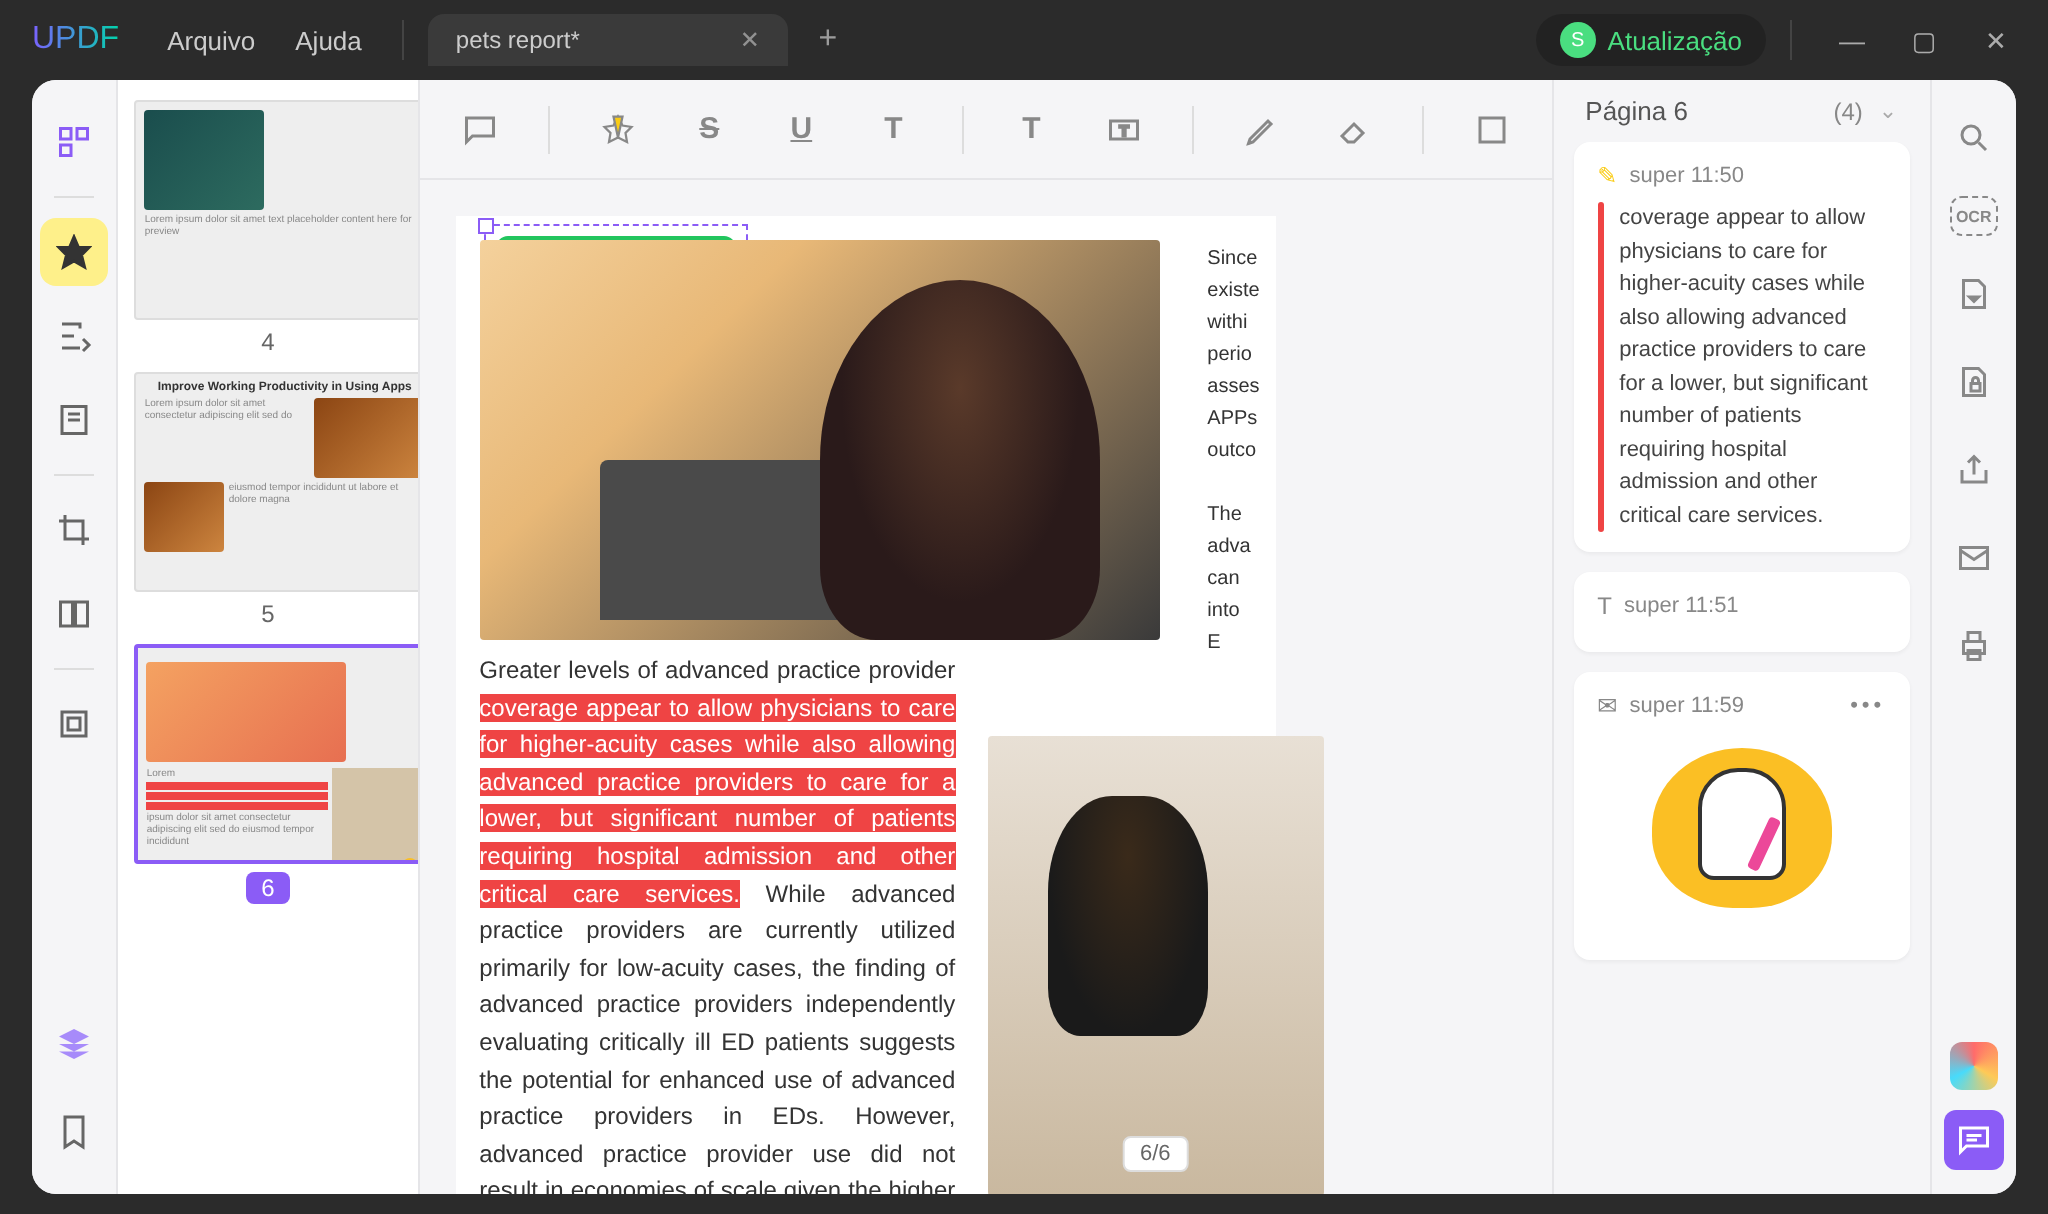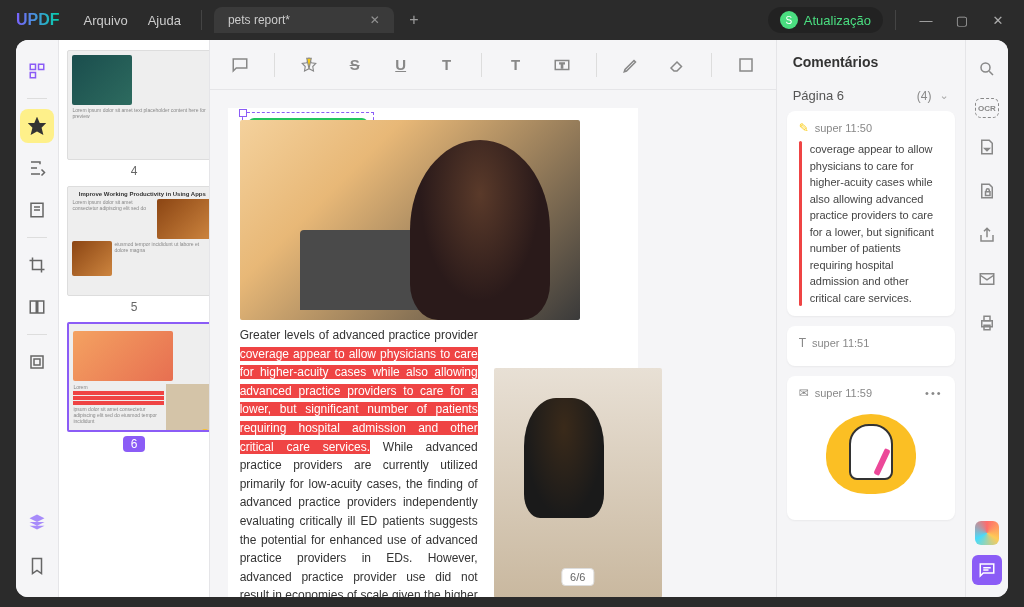--- a/index.html
+++ b/index.html
@@ -1,18 +1,18 @@
 <!DOCTYPE html>
 <html><head>
 <meta charset="utf-8">
 <style>
 *{margin:0;padding:0;box-sizing:border-box;font-family:-apple-system,BlinkMacSystemFont,"Segoe UI",sans-serif}
 body{background:#2b2b2b;width:1024px;height:607px;overflow:hidden}
 .titlebar{height:40px;background:#2b2b2b;display:flex;align-items:center;padding:0 8px;color:#ccc;font-size:13px}
-.logo{font-weight:700;font-size:16px;background:linear-gradient(90deg,#7b61ff,#00d4aa);-webkit-background-clip:text;color:transparent;margin-right:24px;margin-left:8px}
+.logo{font-weight:400;font-size:16px;background:linear-gradient(90deg,#7b61ff,#00d4aa);-webkit-background-clip:text;color:transparent;margin-right:24px;margin-left:8px}
 .menu-item{margin-right:20px;cursor:pointer}
 .menu-sep{width:1px;height:20px;background:#444;margin-right:12px}
 .tab{background:#3a3a3a;border-radius:8px 8px 0 0;padding:6px 14px;display:flex;align-items:center;margin-right:8px;font-size:12px;min-width:180px}
 .tab-close{margin-left:auto;opacity:.6}
 .tab-add{width:24px;height:24px;display:flex;align-items:center;justify-content:center;opacity:.7;font-size:16px}
 .spacer{flex:1}
 .upgrade-btn{display:flex;align-items:center;background:rgba(0,0,0,.2);border-radius:14px;padding:4px 12px;color:#4ade80;font-size:13px;margin-right:12px}
 .upgrade-btn .dot{width:18px;height:18px;border-radius:50%;background:#4ade80;margin-right:6px;color:#fff;display:flex;align-items:center;justify-content:center;font-size:10px}
 .win-btn{width:36px;height:28px;display:flex;align-items:center;justify-content:center;opacity:.8;font-size:13px}
 .main{position:absolute;top:40px;left:16px;right:16px;bottom:10px;background:#f5f5f7;border-radius:12px;display:flex;overflow:hidden}
@@ -244,32 +244,37 @@
     <div class="page-view">
       <div class="page">
         <div class="stamp-sel"></div>
         <div class="stamp">
           <span>APPROVADO</span>
           <span class="stamp-date">super 2023年10月12日17 11:53</span>
         </div>
         <div class="hero">
             <div class="laptop-hint"></div>
           </div>
+        <div class="side-txt">
+          <div>Since</div><div>existe</div><div>withi</div>
+          <div>perio</div><div>asses</div><div>APPs</div>
+          <div>outco</div><br>
+          <div>The</div><div>adva</div><div>can</div><div>into E</div>
+        </div>
         <div class="body-txt">
           <span>Greater levels of advanced practice provider </span><span class="hl">coverage appear to allow physicians to care for higher-acuity cases while also allowing advanced practice providers to care for a lower, but significant number of patients requiring hospital admission and other critical care services.</span><span> While advanced practice providers are currently utilized primarily for low-acuity cases, the finding of advanced practice providers independently evaluating critically ill ED patients suggests the potential for enhanced use of advanced practice providers in EDs. However, advanced practice provider use did not result in economies of scale given the higher productivity of physicians even when</span>
         </div>
         <div class="side-img">
           <div class="page-badge">6/6</div>
         </div>
       </div>
     </div>
   </div>
 
   <div class="comments">
-    <div class="com-hdr">Comentários</div>
     <div class="com-sub">
       <span>Página 6</span>
       <span class="cnt">(4)</span>
       <span class="chev">⌄</span>
     </div>
     <div class="com-list">
       <div class="card">
         <div class="card-hd"><span class="ic" style="color:#facc15">✎</span><span>super</span>&nbsp;<span>11:50</span></div>
         <div class="card-body">
             <div class="bar r"></div>

